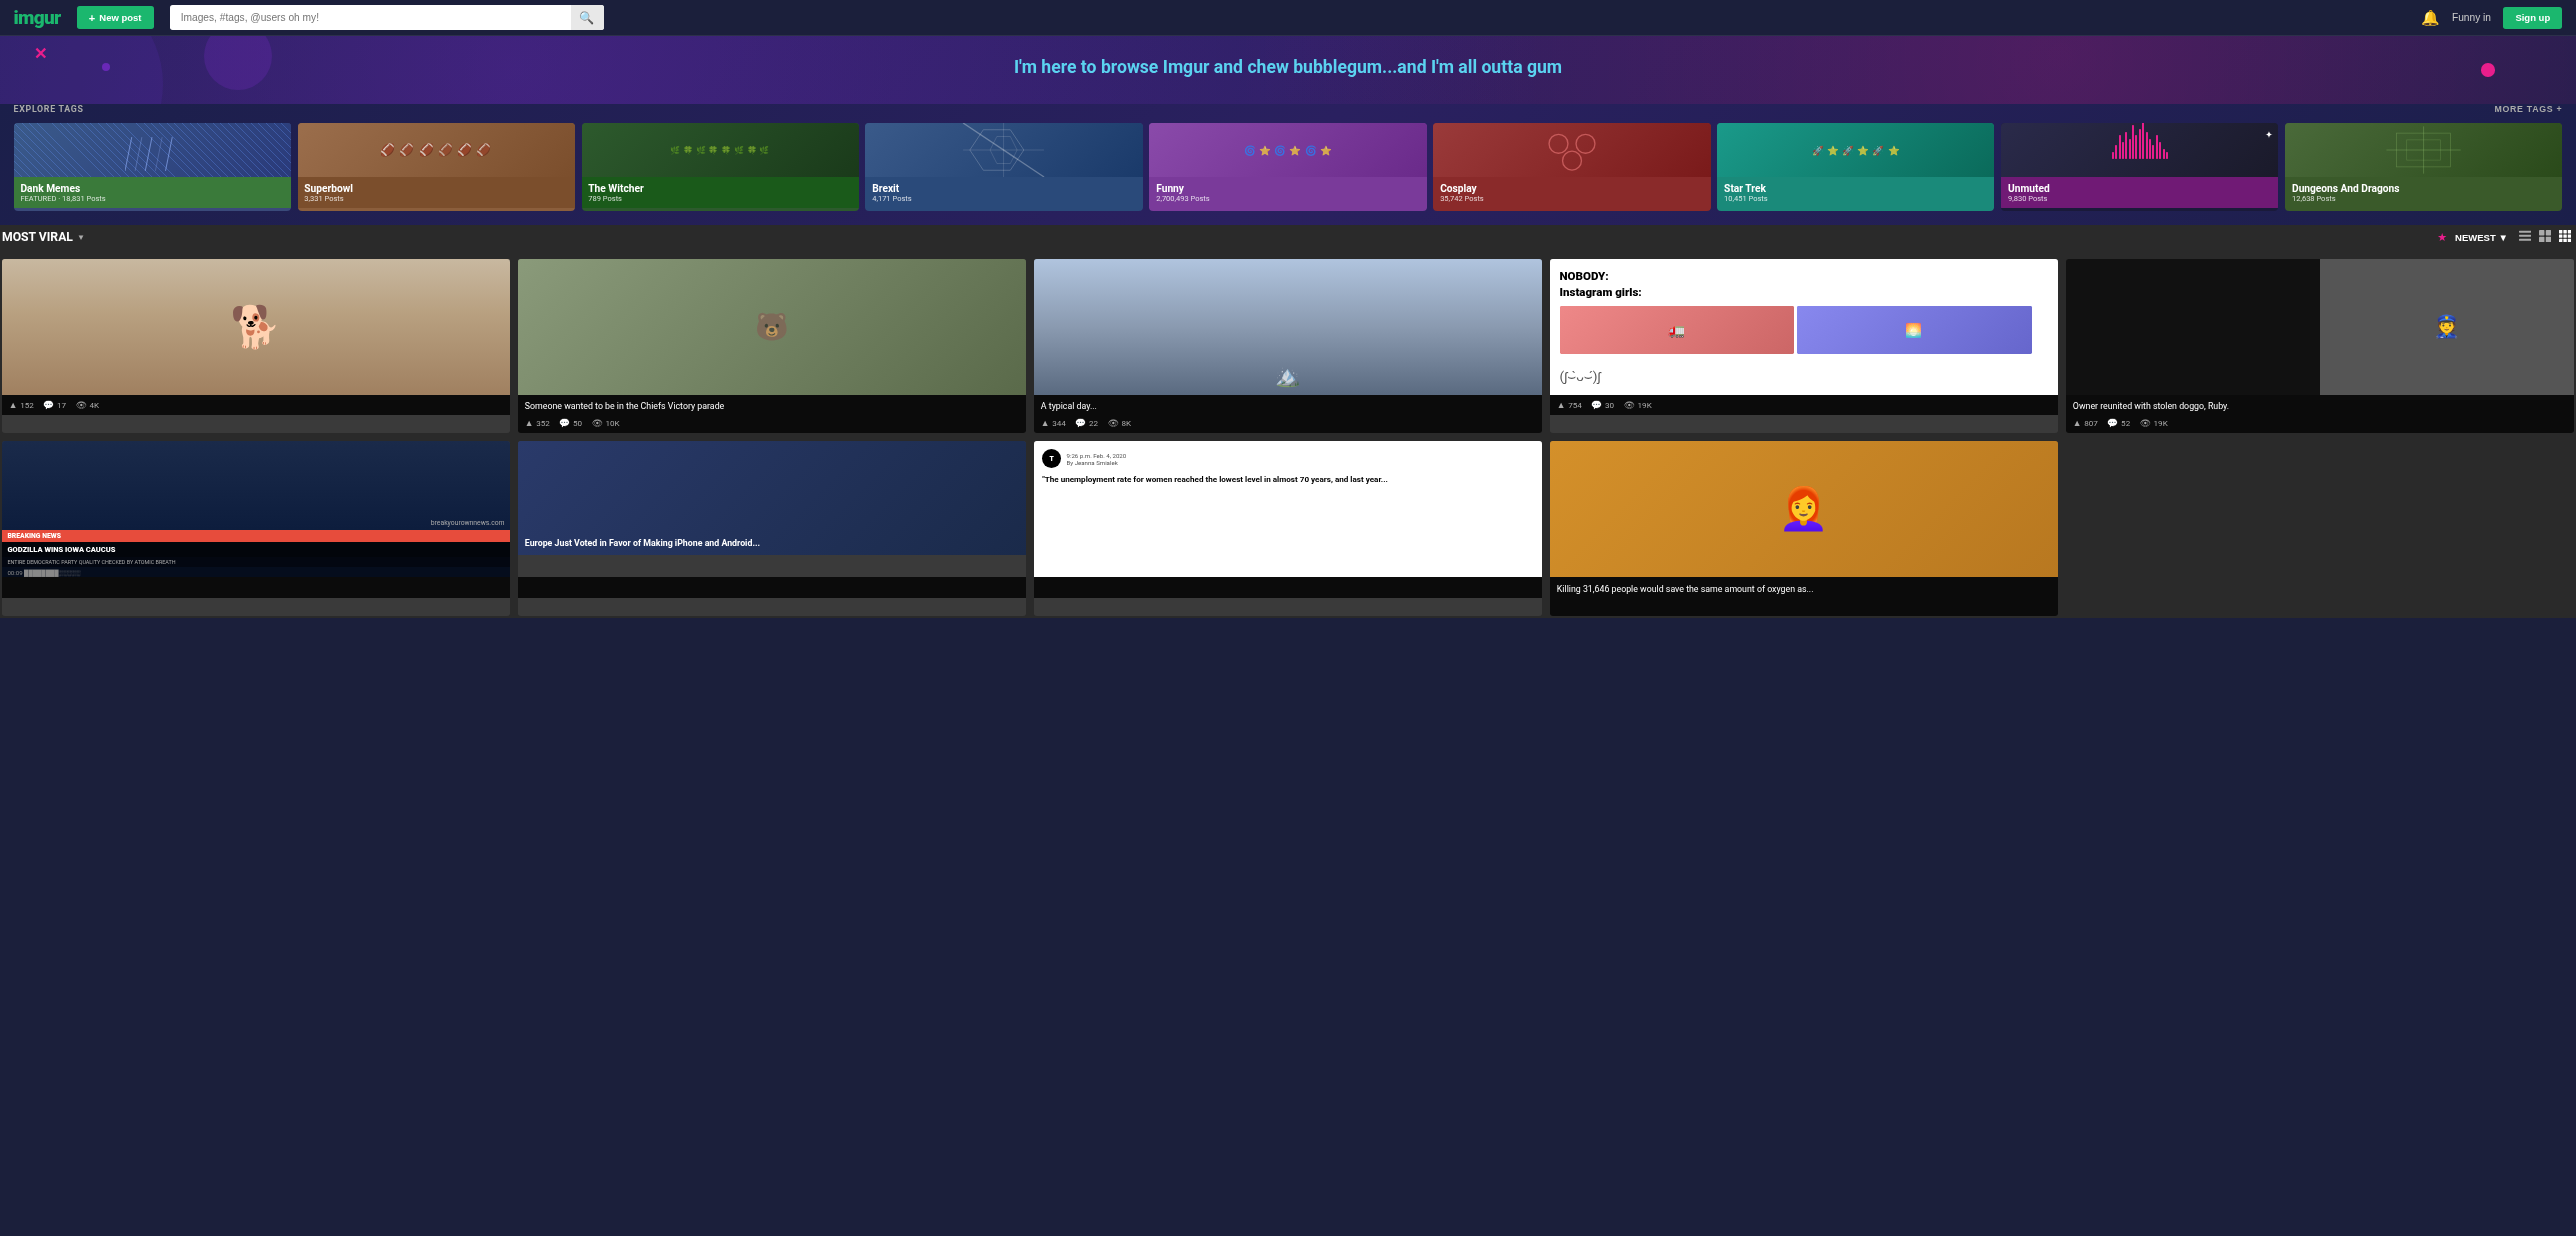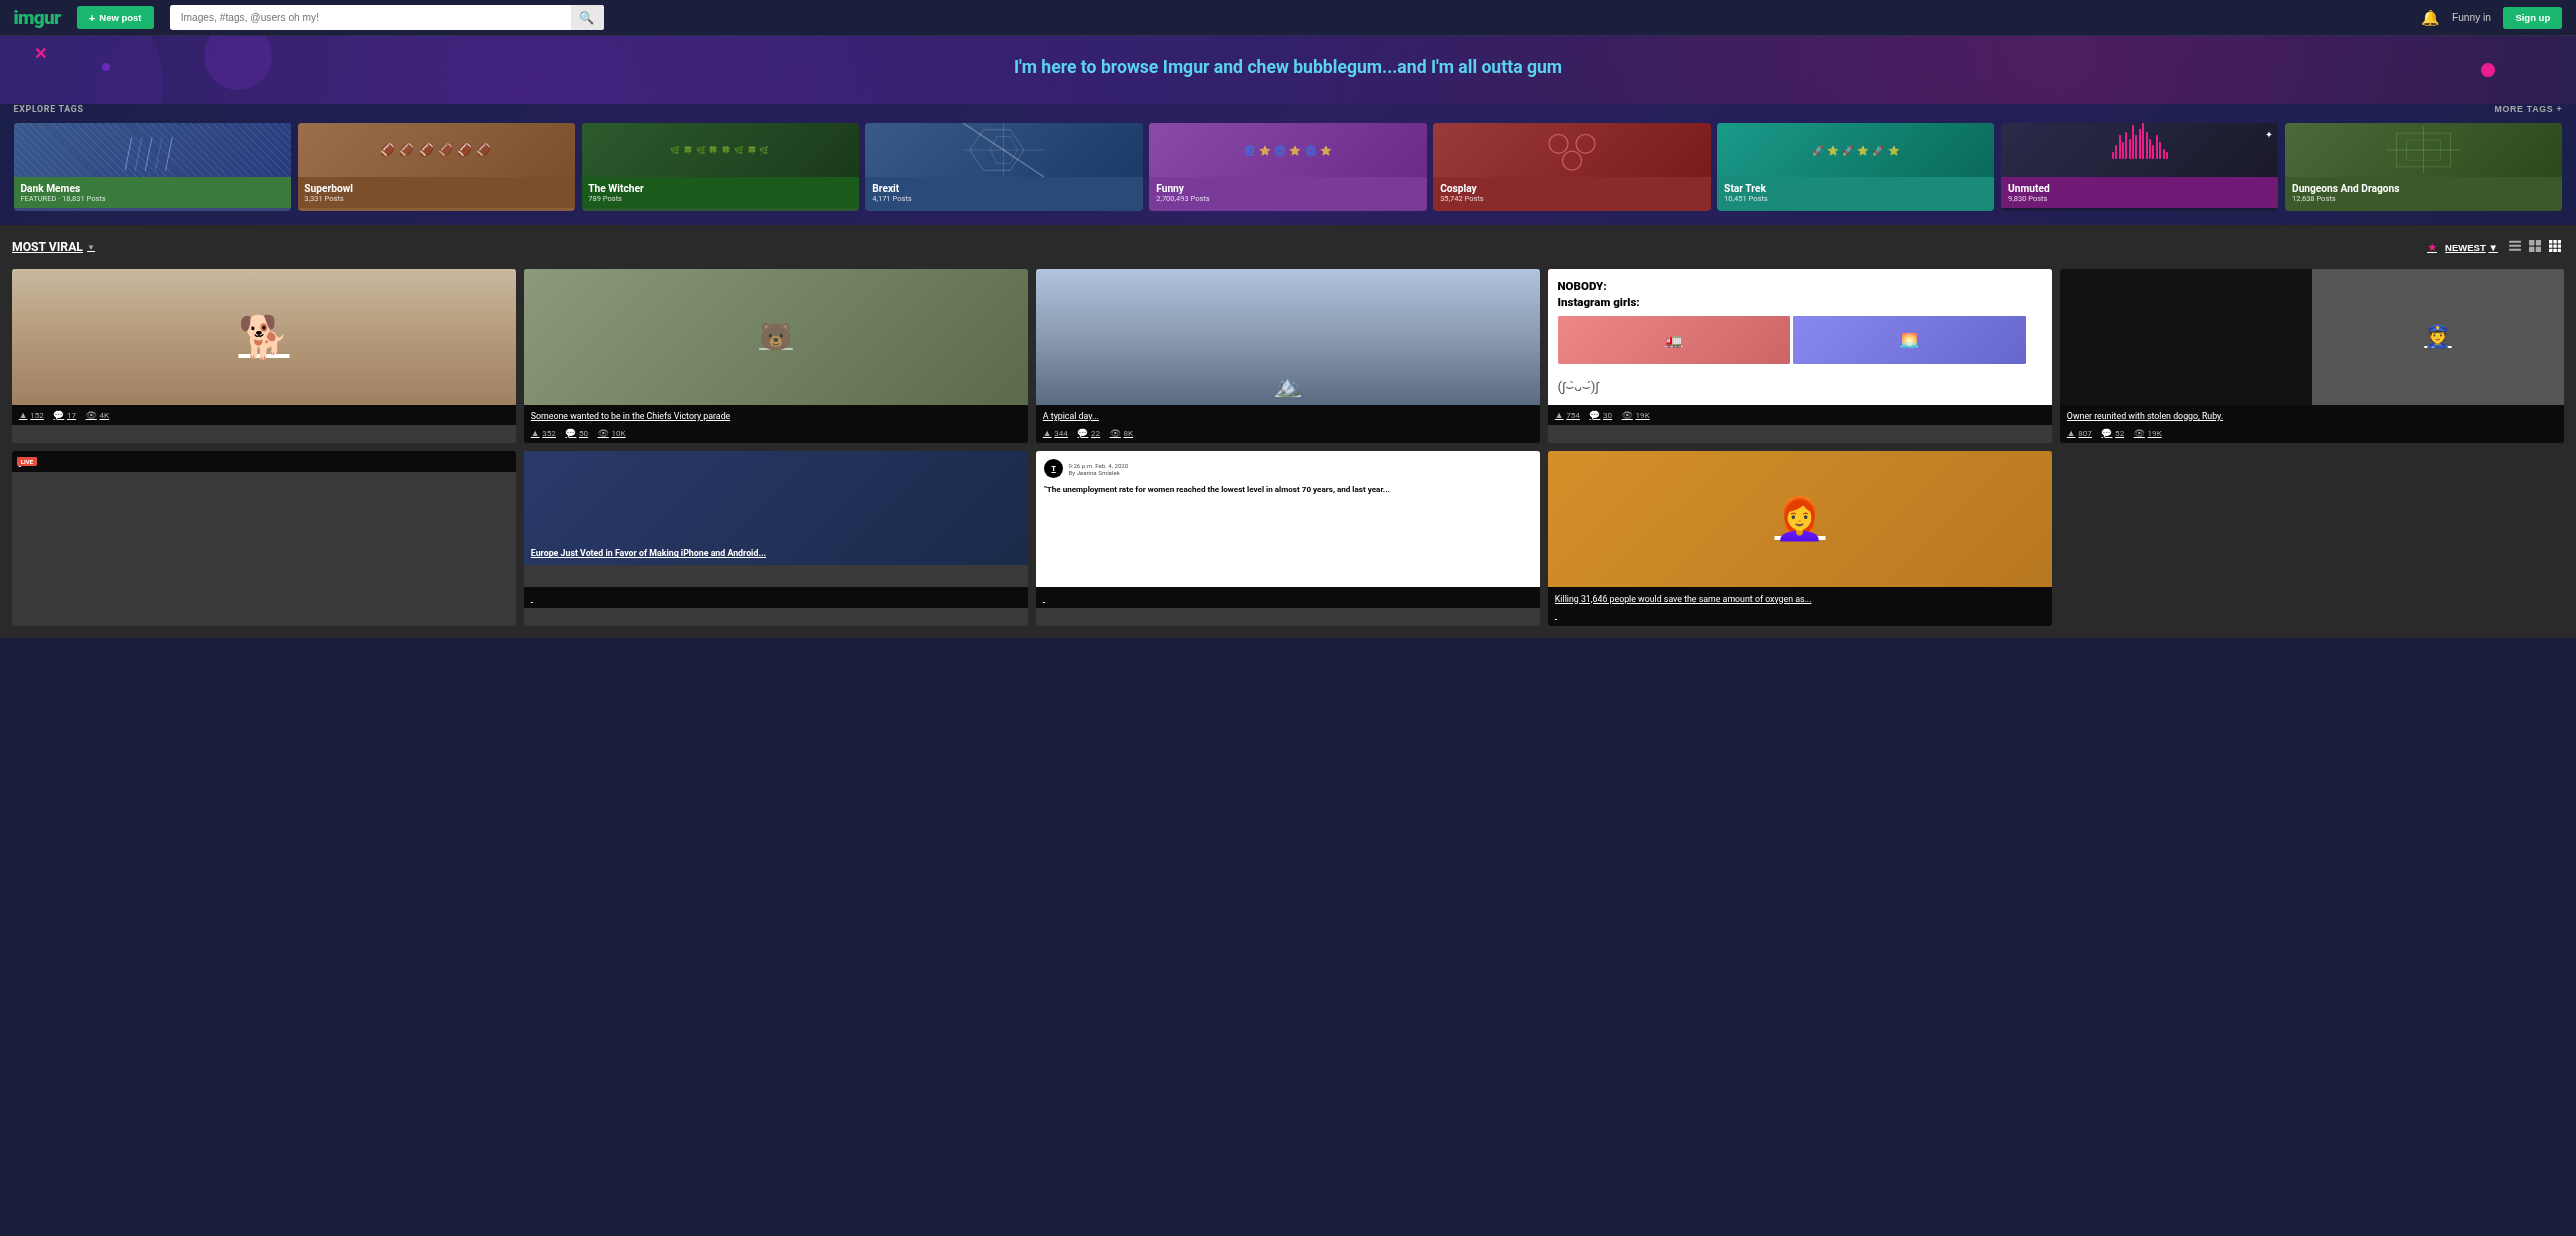--- a/index.html
+++ b/index.html
@@ -183,22 +183,21 @@
     }
 
     
     .pattern-rain { 
       background-image: repeating-linear-gradient(45deg, rgba(100,150,255,0.3) 0px, rgba(100,150,255,0.3) 0.7px, transparent 0.7px, transparent 5.4px);
     }
 
     
     .main-content {
       background: #2a2a2a;
-      padding: 12px;
-      text-decoration: underline;
+      padding: 2px;
     }
     .feed-header {
       display: flex;
       justify-content: space-between;
       align-items: center;
       margin-bottom: 11px;
     }
     .feed-title {
       font-size: 12.2px;
       font-weight: 700;
@@ -740,20 +739,29 @@
           <span class="stat">
             <span class="stat-icon">👁</span>
             <span>19K</span>
           </span>
         </div>
       </div>
     </div>
 
     <div class="post-card" style="position:relative;">
       <div class="live-badge">LIVE</div>
+      <div class="post-thumb">
+        <div style="width:100%;height:136px;background:linear-gradient(180deg,#1a2a4a 0%,#0a1a3a 80%);display:flex;flex-direction:column;justify-content:flex-end;">
+          <div style="font-size:6.8px;color:#aaa;padding:2.7px 5.4px;text-align:right;">breakyourownnews.com</div>
+          <div style="background:#e74c3c;padding:2px 5.4px;font-size:6.8px;color:#fff;font-weight:900;">BREAKING NEWS</div>
+          <div style="background:rgba(0,0,0,0.8);padding:3.4px 5.4px;font-size:7.5px;color:#fff;font-weight:900;">GODZILLA WINS IOWA CAUCUS</div>
+          <div style="background:rgba(0,0,0,0.7);padding:2px 5.4px;font-size:5.4px;color:#aaa;">ENTIRE DEMOCRATIC PARTY QUALITY CHECKED BY ATOMIC BREATH</div>
+          <div style="background:rgba(0,0,0,0.5);padding:1.4px 5.4px;font-size:6.1px;color:#888;">00:09 ████████░░░░░</div>
+        </div>
+      </div>
       <div class="post-footer">
         <div class="post-stats">
           <span style="color:#aaa;font-size:8.1px;">&nbsp;</span>
         </div>
       </div>
     </div>
 
     <div class="post-card">
       <div class="post-thumb">
         <div style="width:100%;height:114px;background:linear-gradient(135deg,#2a3a6a,#1a2a4a);display:flex;align-items:flex-end;padding:6.8px;">

